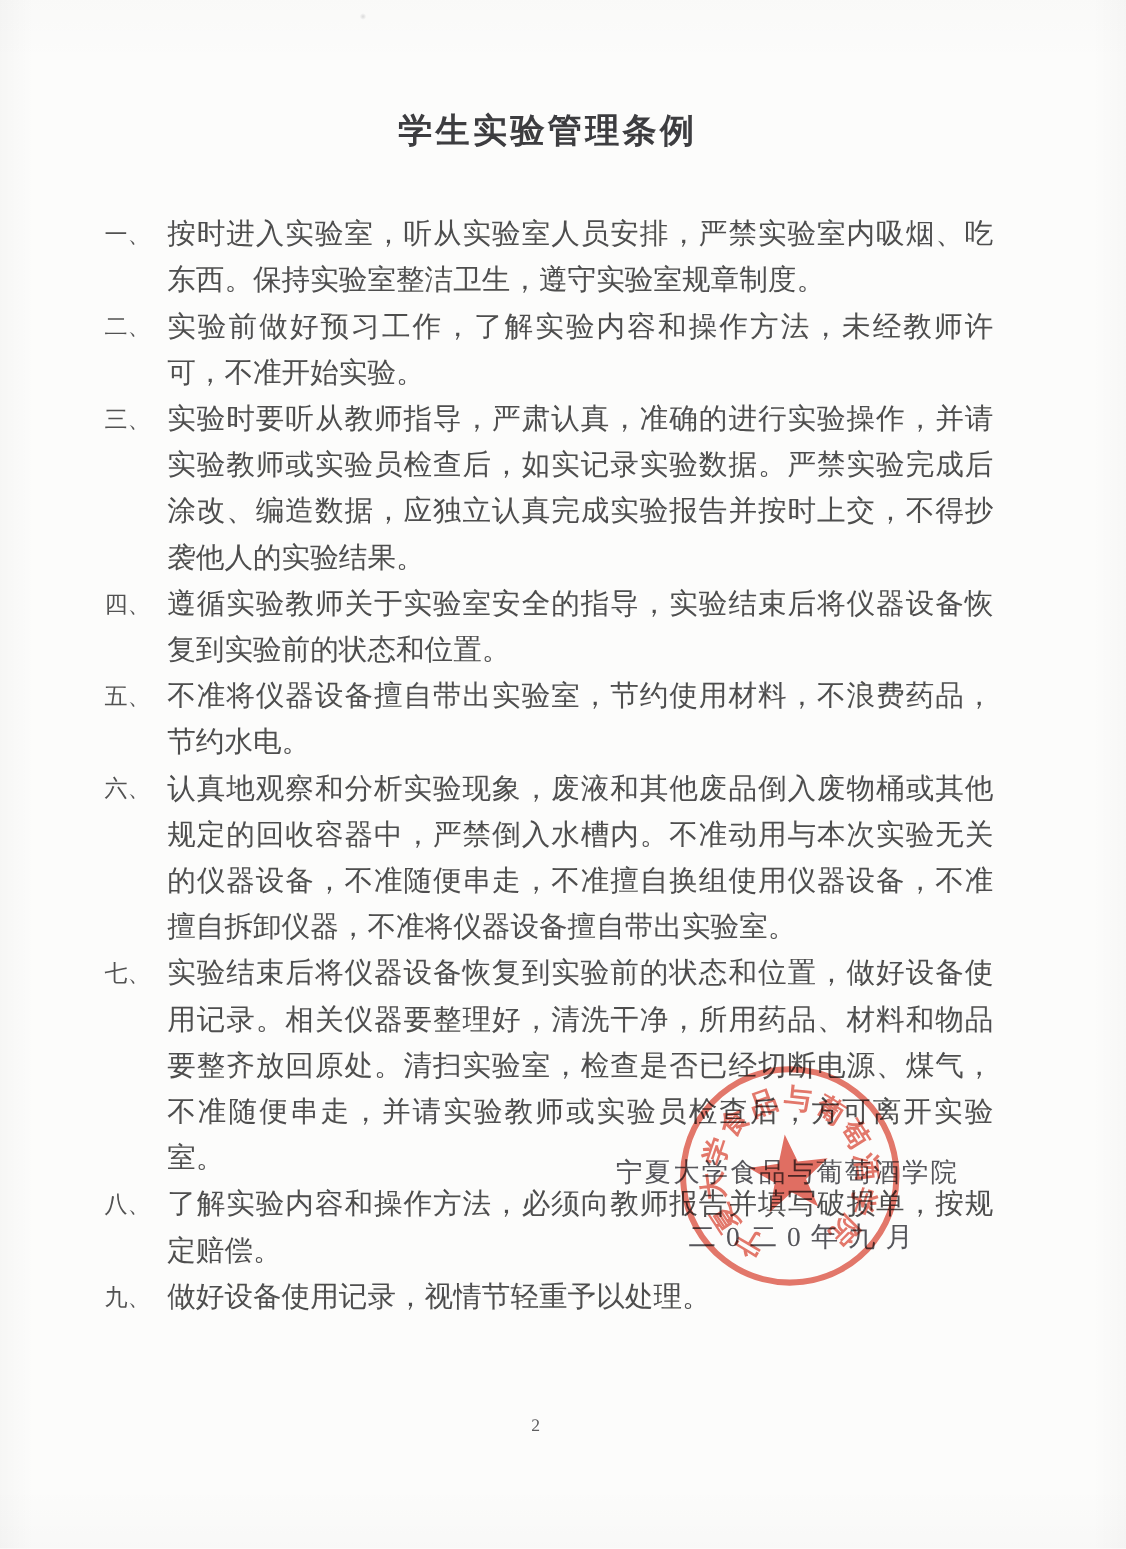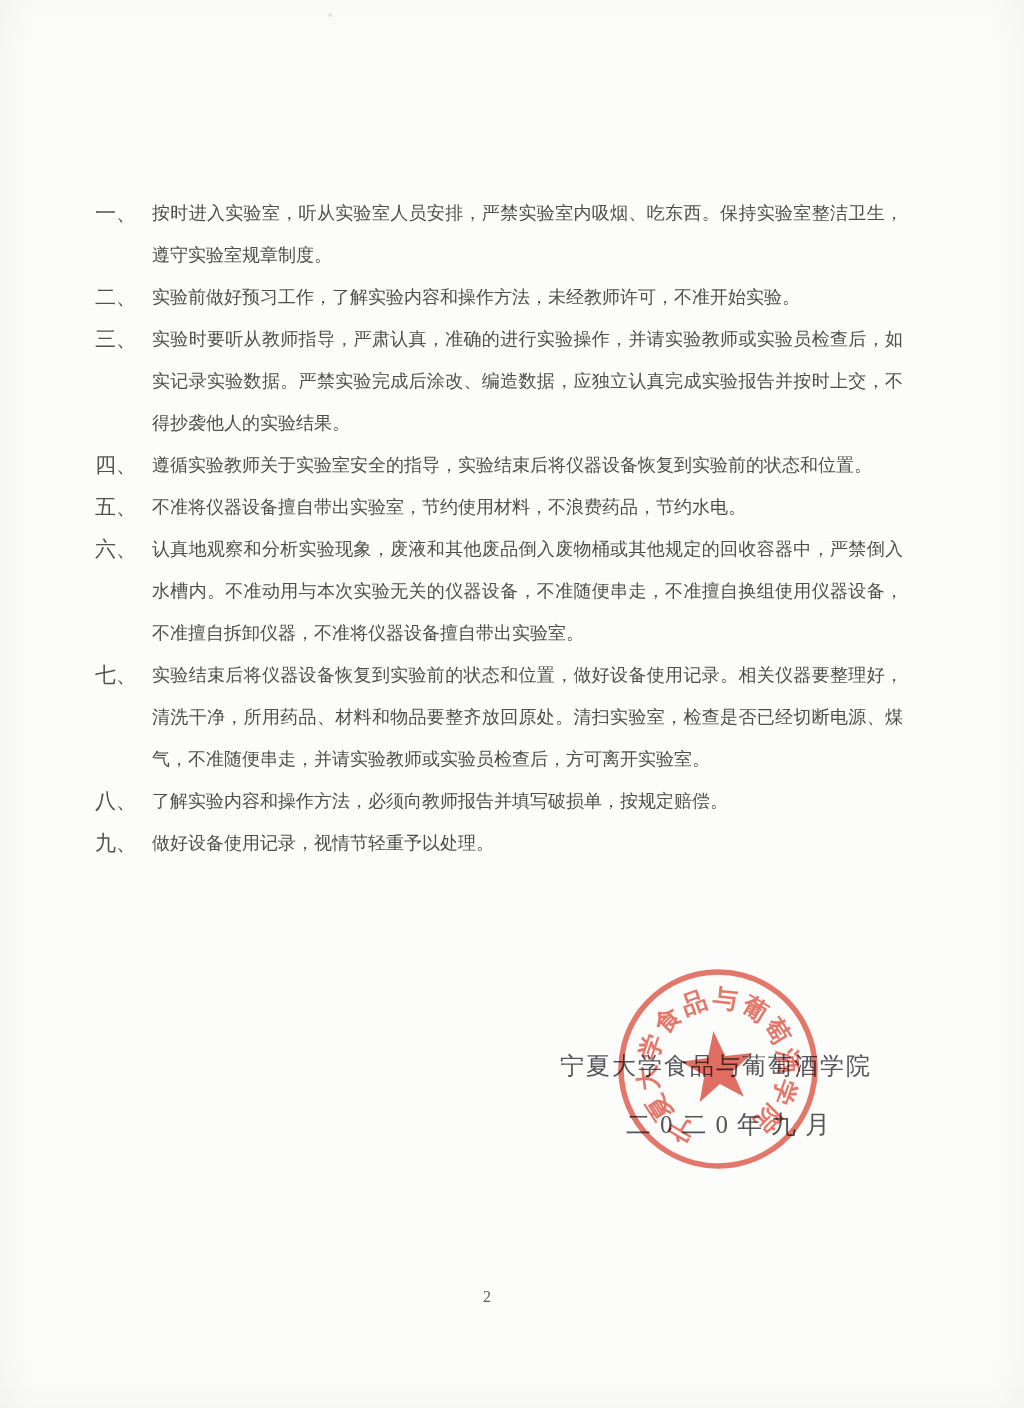--- a/index.html
+++ b/index.html
@@ -38,21 +38,21 @@
   .reg-item { display: flex; }
   .reg-num {
     flex: none;
     width: 57px;
     font-size: 21px;
     line-height: 42px;
     color: #525252;
   }
   .reg-text {
     flex: 1;
-    font-size: 18px;
+    font-size: 26px;
     line-height: 42px;
     text-align: justify;
     text-justify: inter-ideograph;
     color: #4e4e4e;
   }
   .signature-block { position: absolute; left: 0; top: 0; width: 1024px; height: 0; }
   .sig-org {
     position: absolute;
     left: 560px; top: 1050px;
     font-size: 24px;
@@ -90,20 +90,21 @@
     text-align: center;
     font-size: 16px;
     color: #5e5e60;
   }
 </style>
 </head>
 <body>
 
 <div class="page">
 
+  <h1 class="doc-title">学生实验管理条例</h1>
 
   <div class="reg-list">
     <div class="reg-item">
       <span class="reg-num">一、</span>
       <span class="reg-text">按时进入实验室，听从实验室人员安排，严禁实验室内吸烟、吃东西。保持实验室整洁卫生，遵守实验室规章制度。</span>
     </div>
 
     <div class="reg-item">
       <span class="reg-num">二、</span>
       <span class="reg-text">实验前做好预习工作，了解实验内容和操作方法，未经教师许可，不准开始实验。</span>

